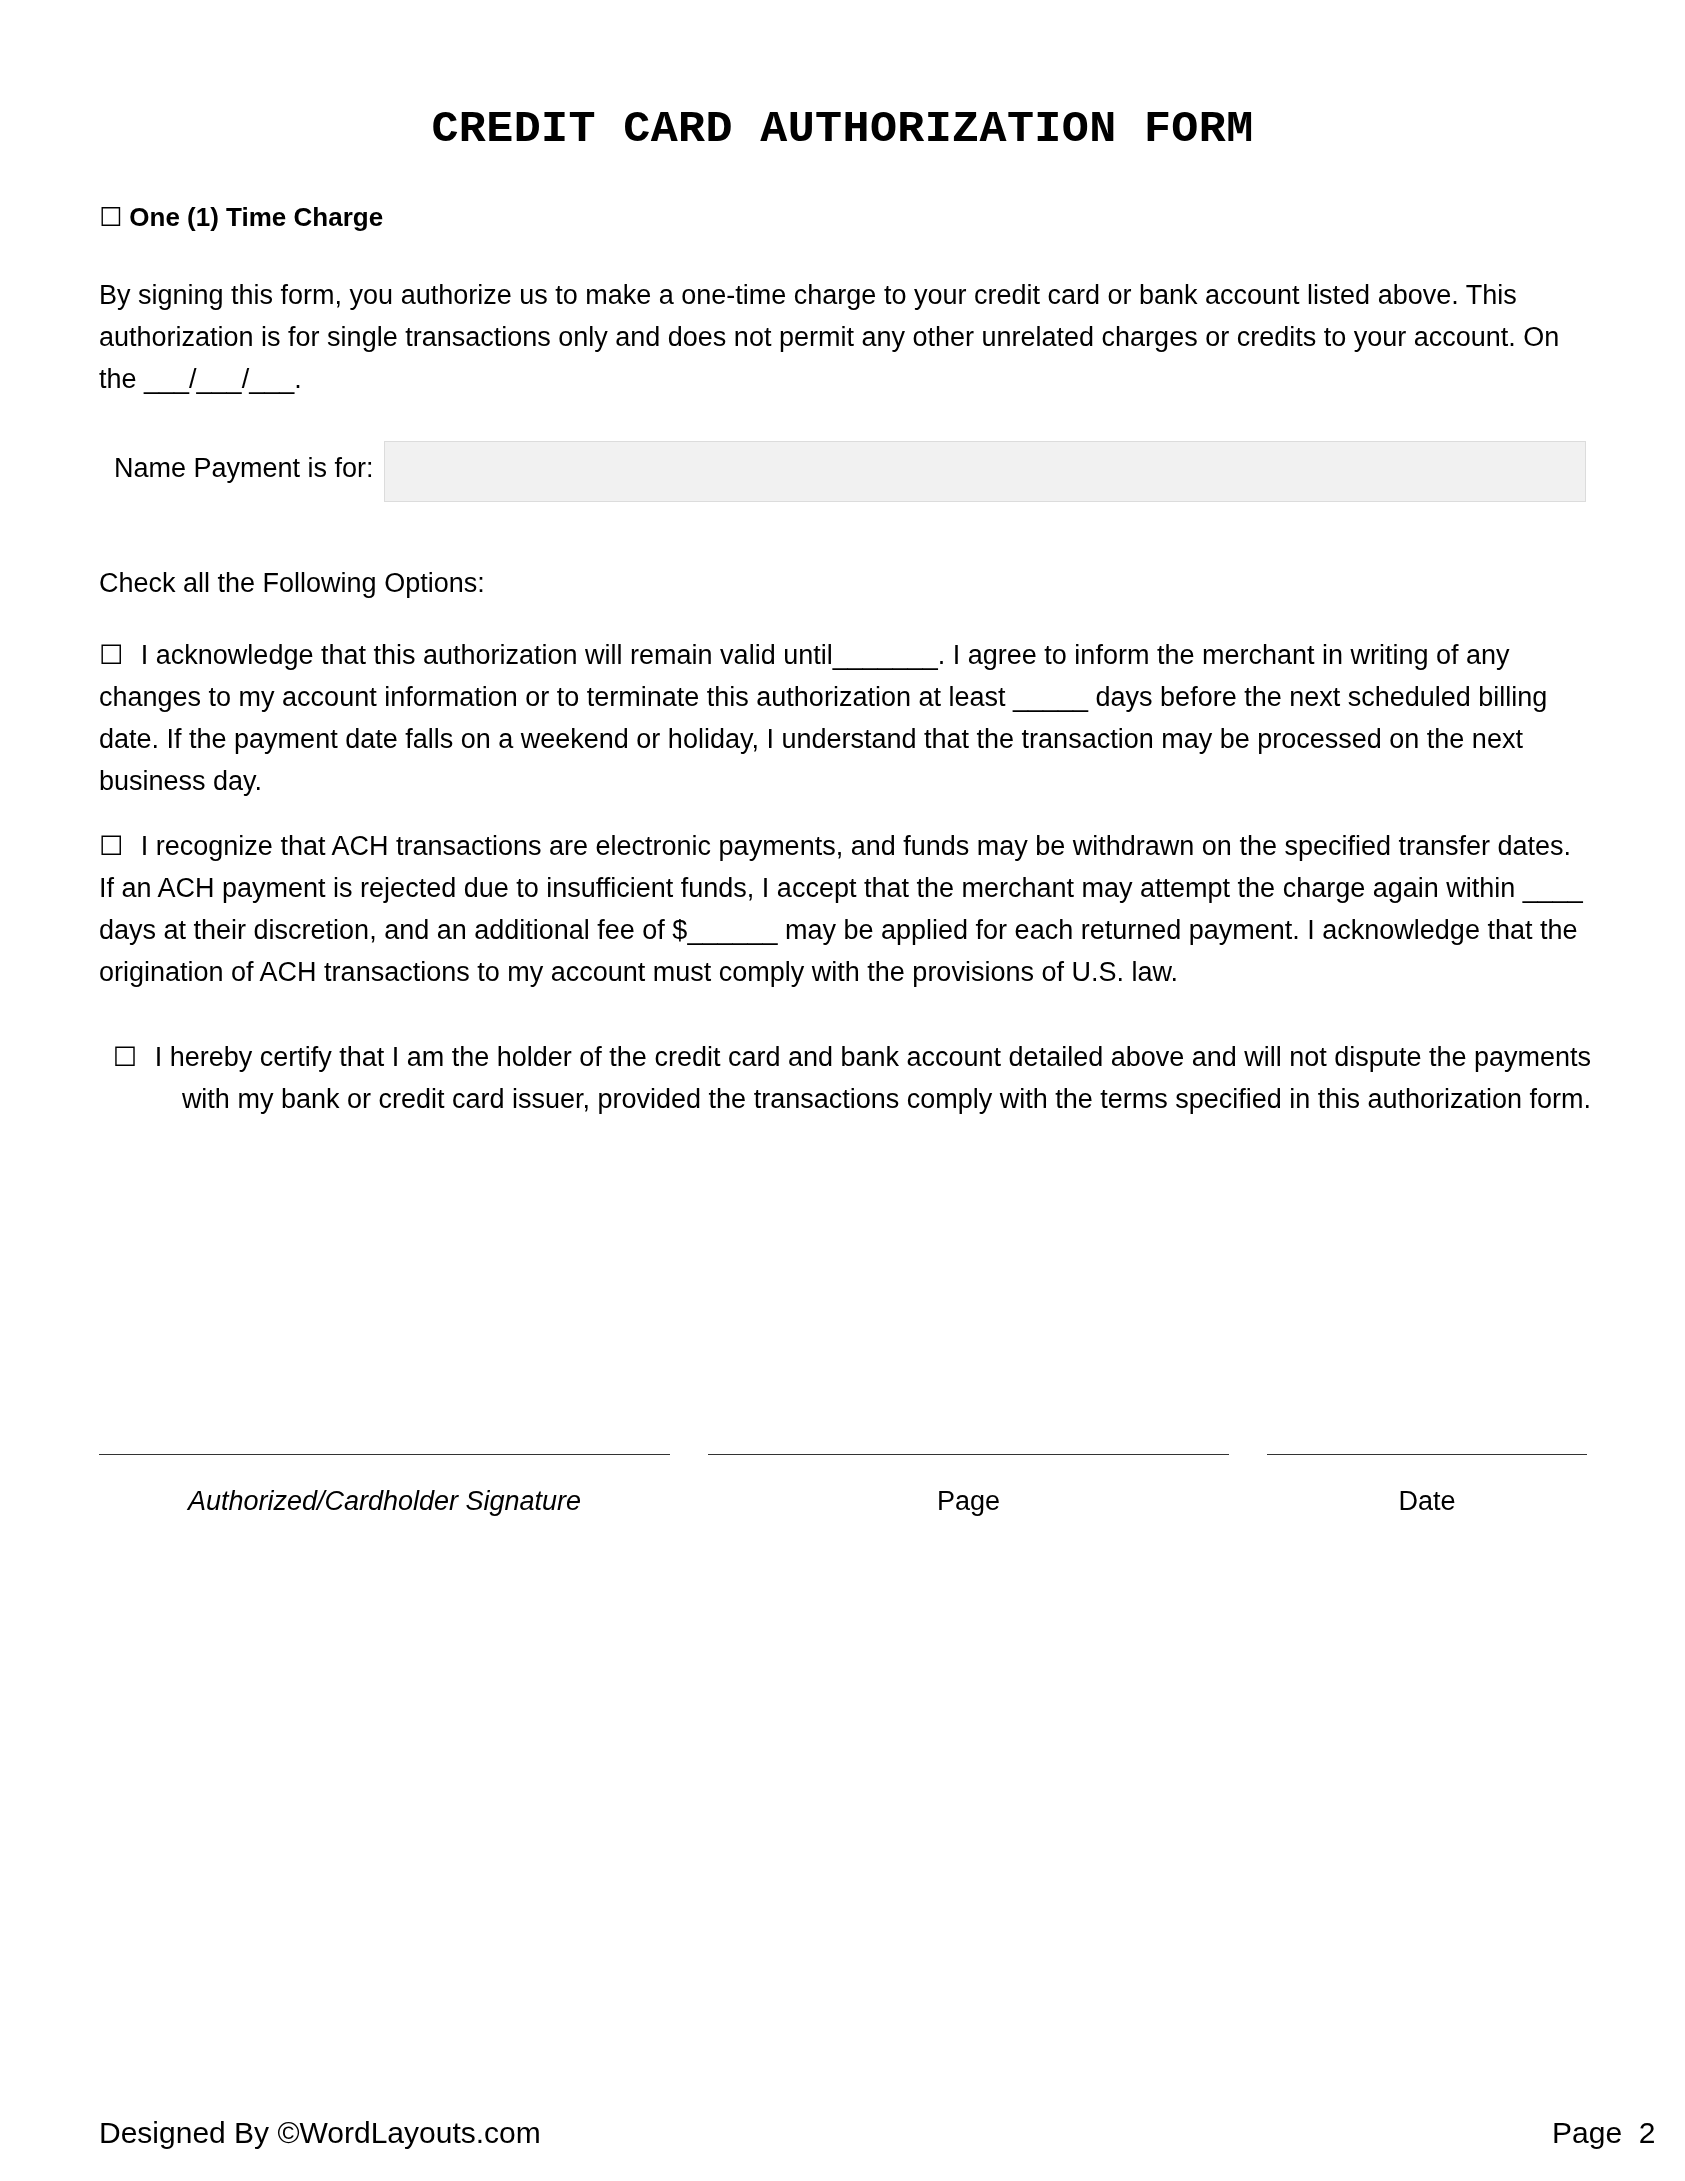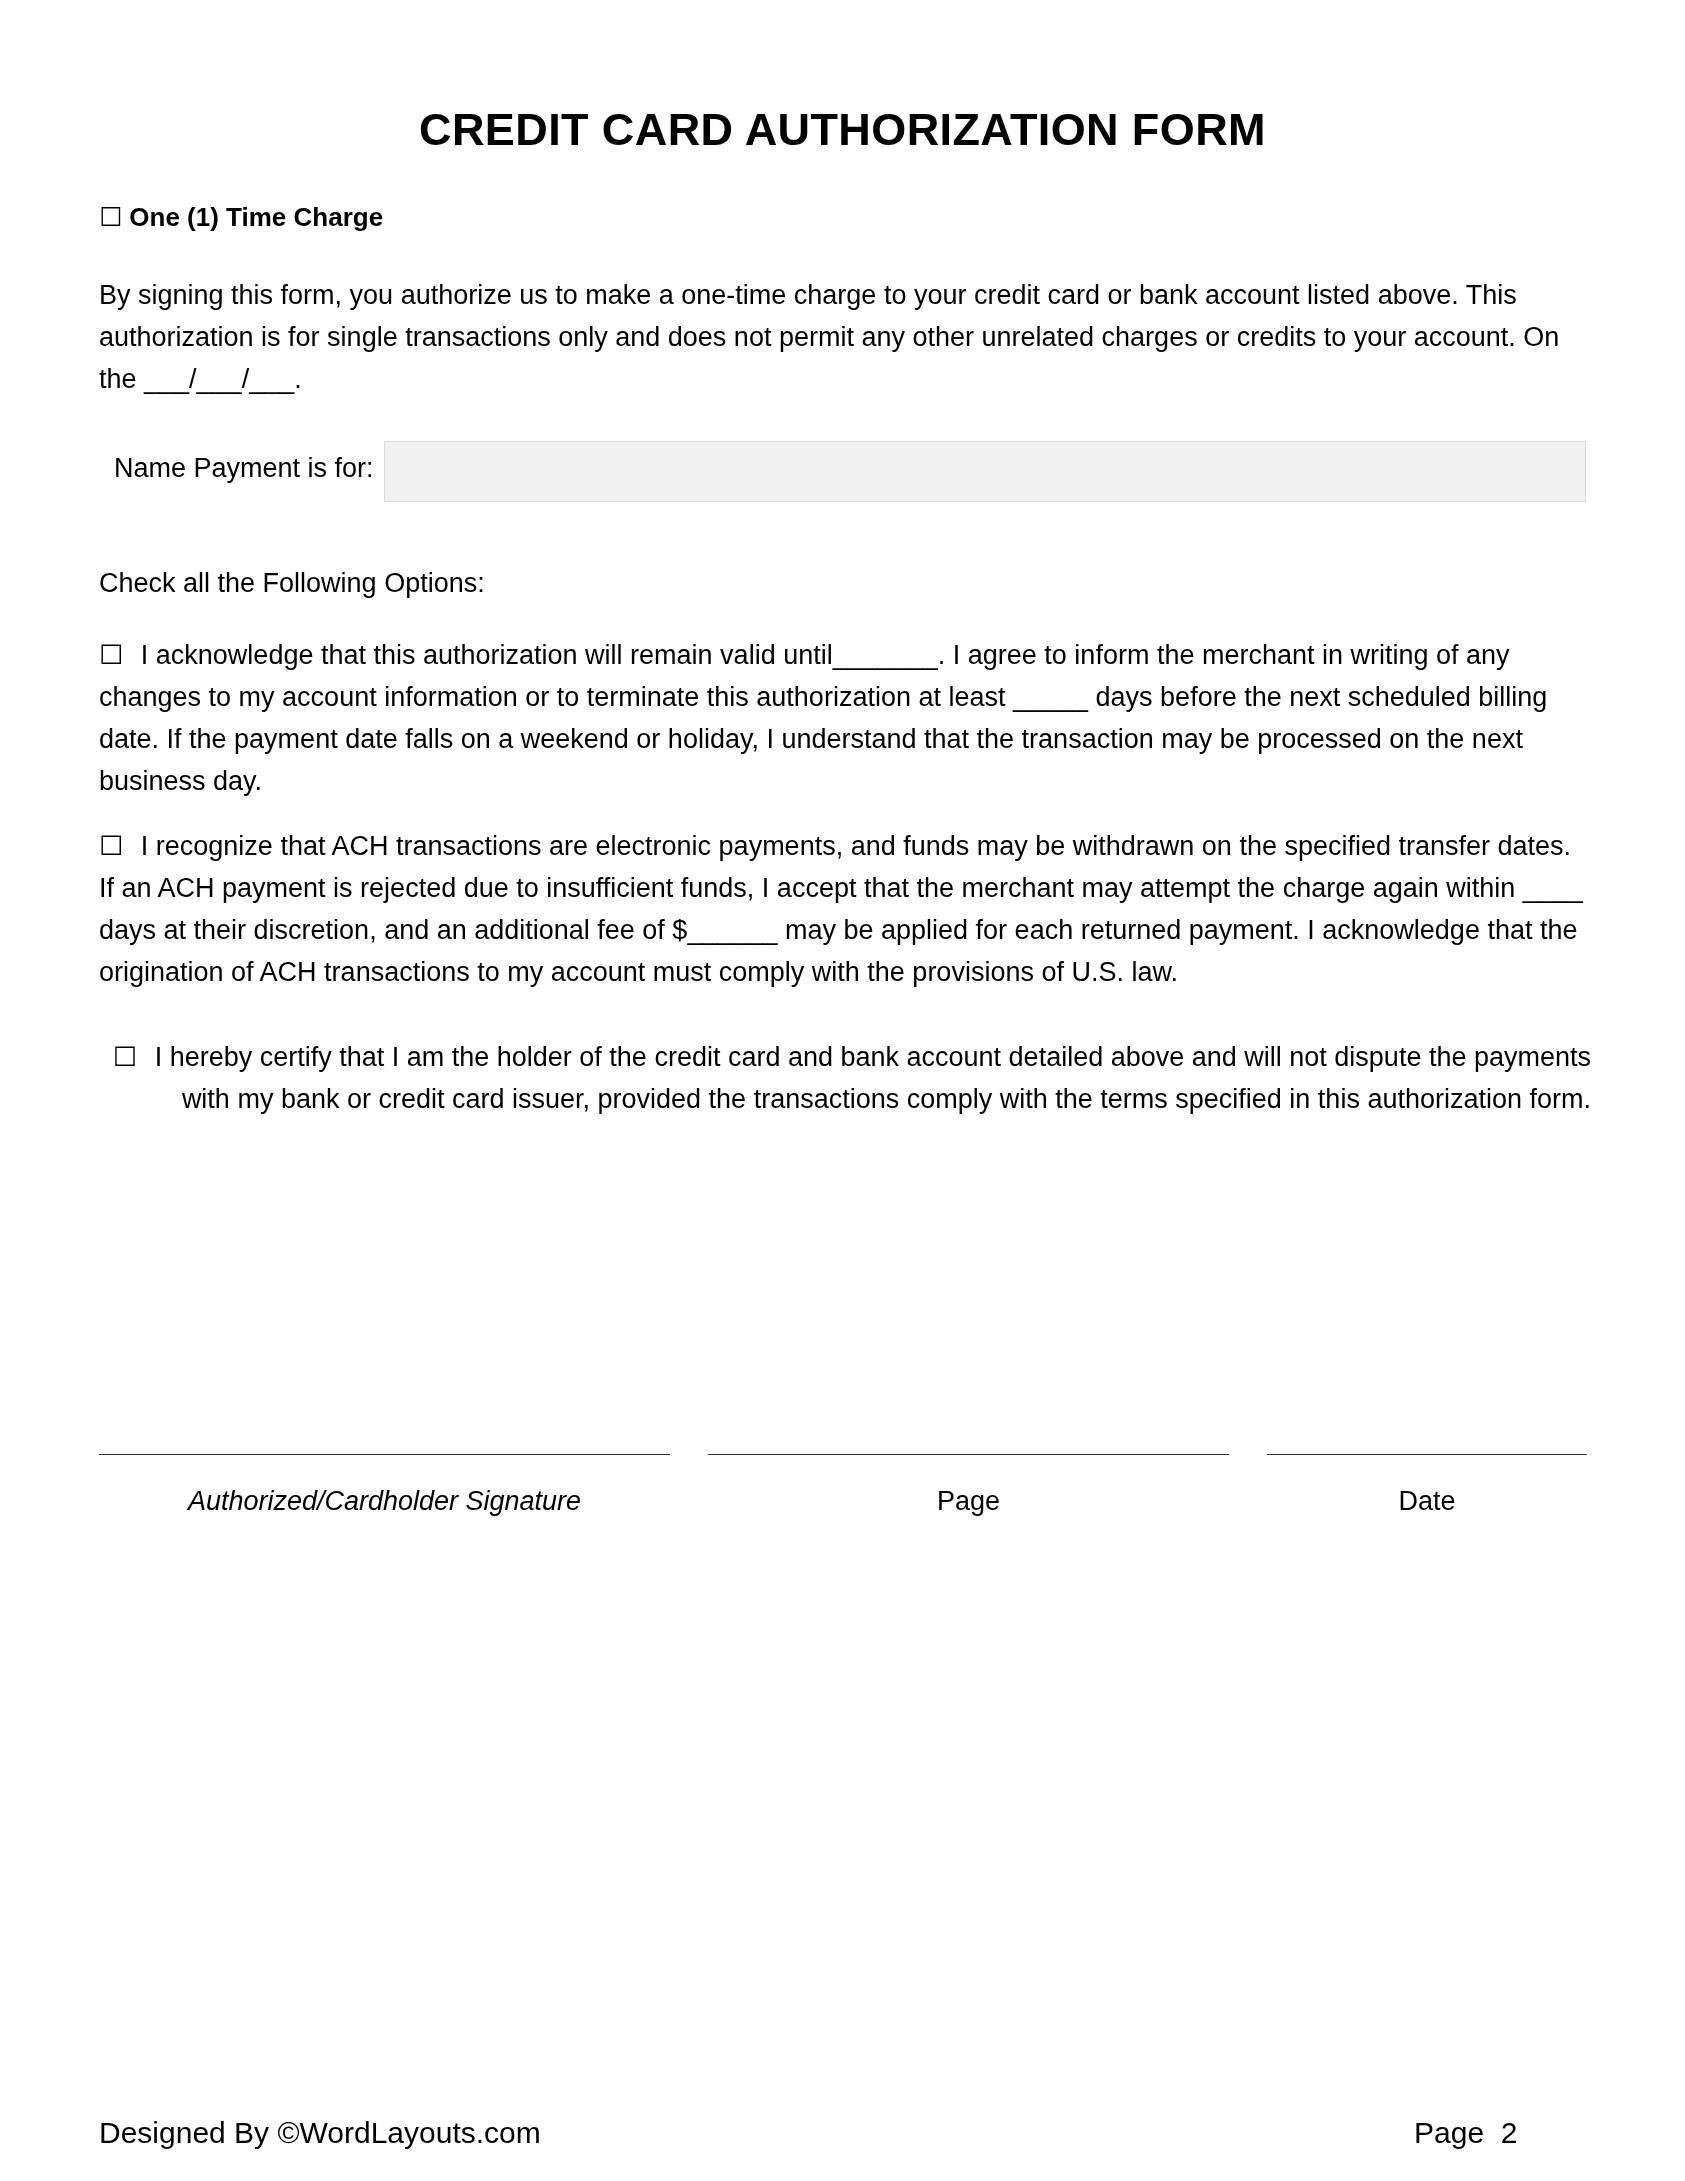--- a/index.html
+++ b/index.html
@@ -1,19 +1,19 @@
 <!DOCTYPE html>
 <html style="font-size:14px"><head>
 <meta charset="utf-8">
 <style>
   html, body { margin: 0; padding: 0; background: #ffffff; }
   body { width: 1685px; height: 2181px; position: relative; overflow: hidden;
          font-family: "Liberation Sans", "DejaVu Sans", sans-serif; color: #000; }
   .title { position: absolute; top: 104px; left: 0; width: 1685px; text-align: center;
-           font-size: 45px; font-weight: bold; letter-spacing: 0.4px; }
+           font-size: 45px; font-weight: bold; letter-spacing: 0.4px; font-family: Liberation Mono, monospace; }
   .section-head { position: absolute; left: 99px; top: 202px; font-size: 26px; font-weight: bold; }
   .section-head .box { font-weight: normal; margin-right: 7px; }
   .para { position: absolute; left: 99px; width: 1492px; font-size: 27px; line-height: 42px; }
   .p-intro { top: 274px; }
   .pay-label { position: absolute; left: 114px; top: 453px; font-size: 27px; }
   .pay-box { position: absolute; left: 384px; top: 441px; width: 1202px; height: 61px;
              background: #f1f1f1; border: 1.8px solid #dcdcdc; box-sizing: border-box; }
   .check-head { position: absolute; left: 99px; top: 568px; font-size: 27px; }
   .opt1 { top: 634px; }
   .opt2 { top: 825px; }
@@ -53,14 +53,14 @@
 
 <div class="sig-line" style="left:99px; width:571px;"></div>
 <div class="sig-line" style="left:708px; width:521px;"></div>
 <div class="sig-line" style="left:1267px; width:320px;"></div>
 
 <div class="sig-label" style="left:99px; width:571px;font-style:italic;">Authorized/Cardholder Signature</div>
 <div class="sig-label" style="left:708px; width:521px;">Page</div>
 <div class="sig-label" style="left:1267px; width:320px;">Date</div>
 
 <div class="footer" style="left:99px;">Designed By ©WordLayouts.com</div>
-<div class="footer" style="left:1414px; white-space:pre;">Page  2</div>
+<div class="footer" style="left:1552px; white-space:pre;">Page  2</div>
 
 
 </body></html>

